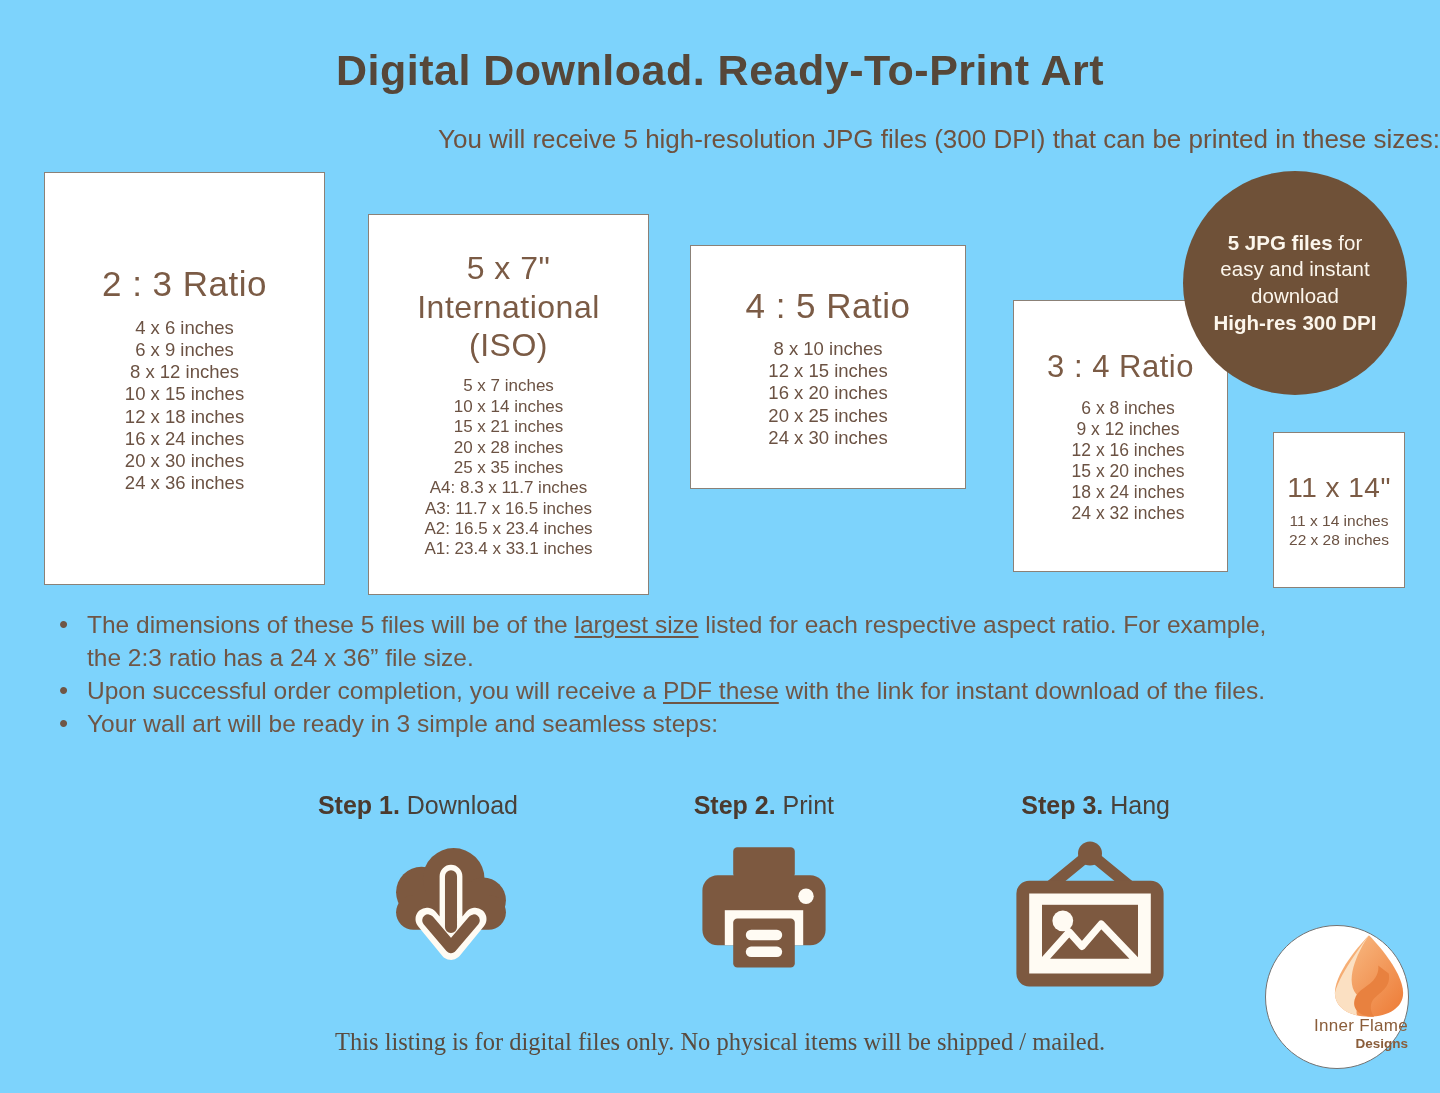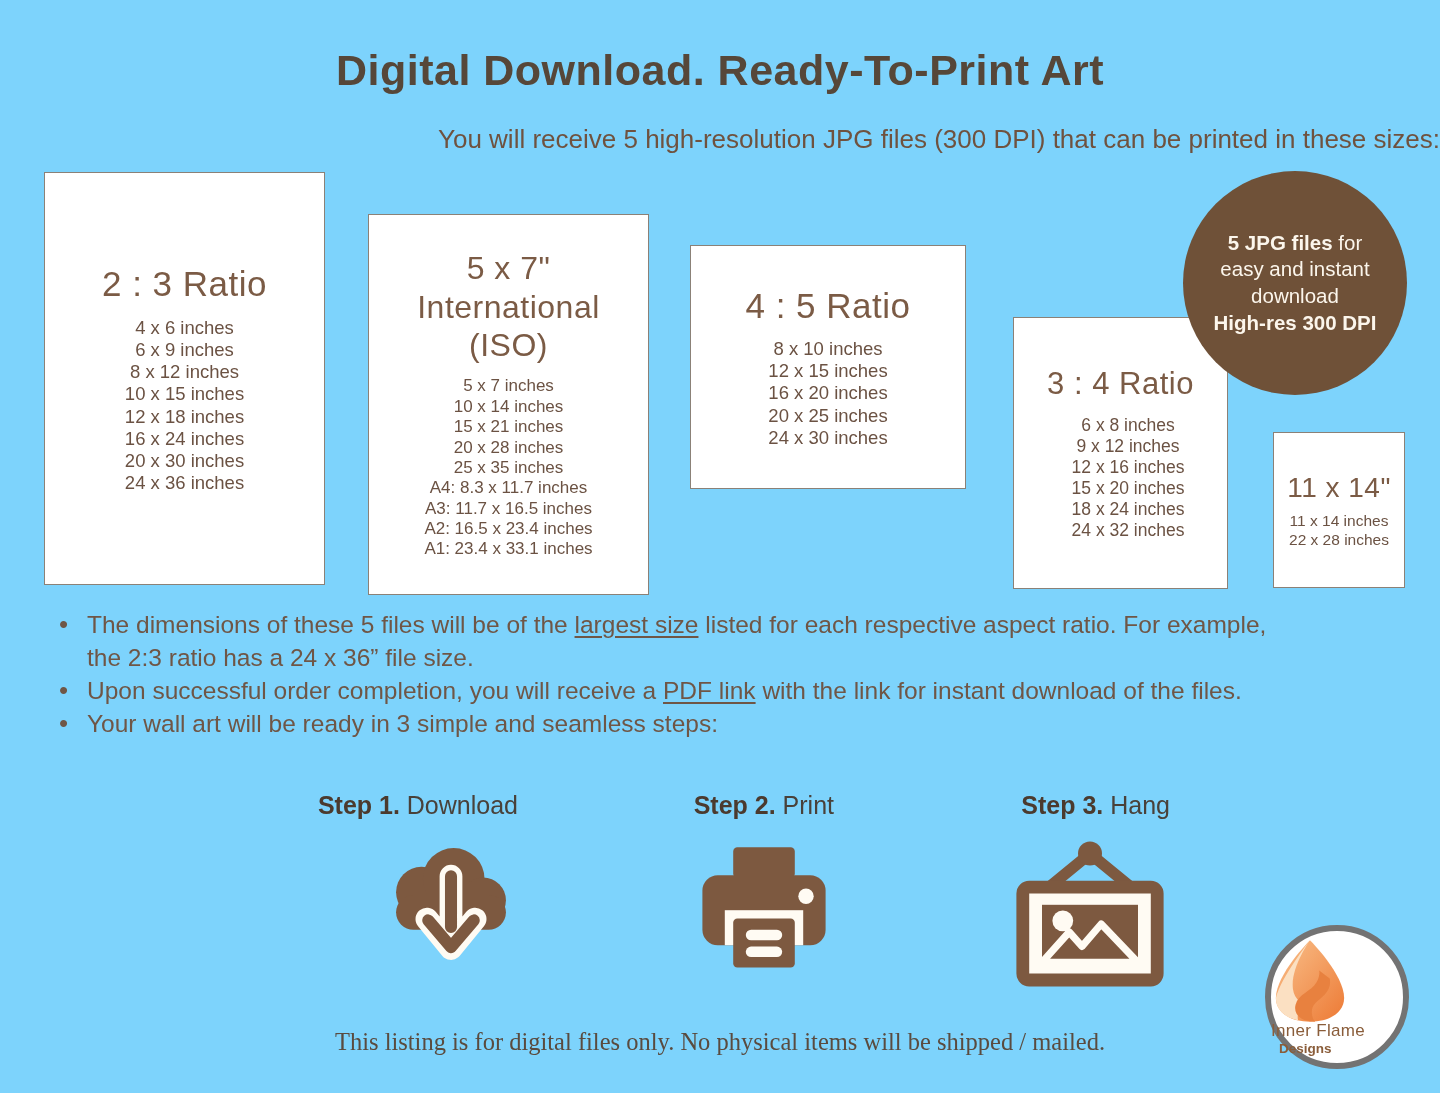--- a/index.html
+++ b/index.html
@@ -47,21 +47,21 @@
     line-height: 1.2;
   }
   .size-box .sizes {
     margin-top: 12px;
     color: #6B5243;
     line-height: 1.2;
   }
   .box-1 { left: 44px;  top: 172px; width: 281px; height: 413px; }
   .box-2 { left: 368px; top: 214px; width: 281px; height: 381px; }
   .box-3 { left: 690px; top: 245px; width: 276px; height: 244px; }
-  .box-4 { left: 1013px;top: 317px; width: 215px; height: 272px; }
+  .box-4 { left: 1013px;top: 300px; width: 215px; height: 272px; }
   .box-5 { left: 1273px;top: 432px; width: 132px; height: 156px; }
   .box-1 .heading { font-size: 35px; }
   .box-2 .heading { font-size: 32px; }
   .box-3 .heading { font-size: 35px; }
   .box-4 .heading { font-size: 31px; }
   .box-5 .heading { font-size: 28px; }
   .box-1 .sizes { font-size: 18.5px; }
   .box-2 .sizes { font-size: 17px; }
   .box-3 .sizes { font-size: 18.5px; margin-top: 11px;}
   .box-4 .sizes { font-size: 17.5px; margin-left: 15px; }
@@ -123,24 +123,24 @@
     font-size: 24.5px;
     color: #5A4B3F;
     font-family: Liberation Serif, serif;
   }
   .logo {
     position: absolute;
     left: 1265px; top: 925px;
     width: 144px; height: 144px;
     border-radius: 50%;
     background: #FFFFFF;
-    border: 6px solid #737373;
+    border: 1px solid #737373;
     display: flex;
     flex-direction: column;
-    align-items: flex-start;
+    align-items: flex-end;
     z-index: 2;
   }
   .logo svg { margin-top: 8px; }
   .logo .l1 { font-size: 17px; color: #8A5D3A; margin-top: -2px; letter-spacing: 0.3px;}
   .logo .l2 { font-size: 13.5px; font-weight: 700; color: #8A5D3A; padding-left: 8px; }
 </style>
 </head>
 <body>
 
 <div class="page">
@@ -226,21 +226,21 @@
     <div>download</div>
     <div><b>High-res 300 DPI</b></div>
   </div>
 
   <ul class="bullets">
     <li>
       <span>The dimensions of these 5 files will be of the </span><span class="u">largest size</span><span> listed for each respective aspect ratio. For example,</span>
       <span style="display:block">the 2:3 ratio has a 24 x 36” file size.</span>
     </li>
     <li>
-      <span>Upon successful order completion, you will receive a </span><span class="u">PDF link</span><span> with the link for instant download of the files.</span>
+      <span>Upon successful order completion, you will receive a </span><span class="u">PDF these</span><span> with the link for instant download of the files.</span>
     </li>
     <li>
       <span>Your wall art will be ready in 3 simple and seamless steps:</span>
     </li>
   </ul>
 
   <div class="step step-1">
     <div class="label"><b>Step 1.</b><span> Download</span></div>
     <div class="icon">
       <svg width="134" height="142" viewBox="0 0 100 106">

